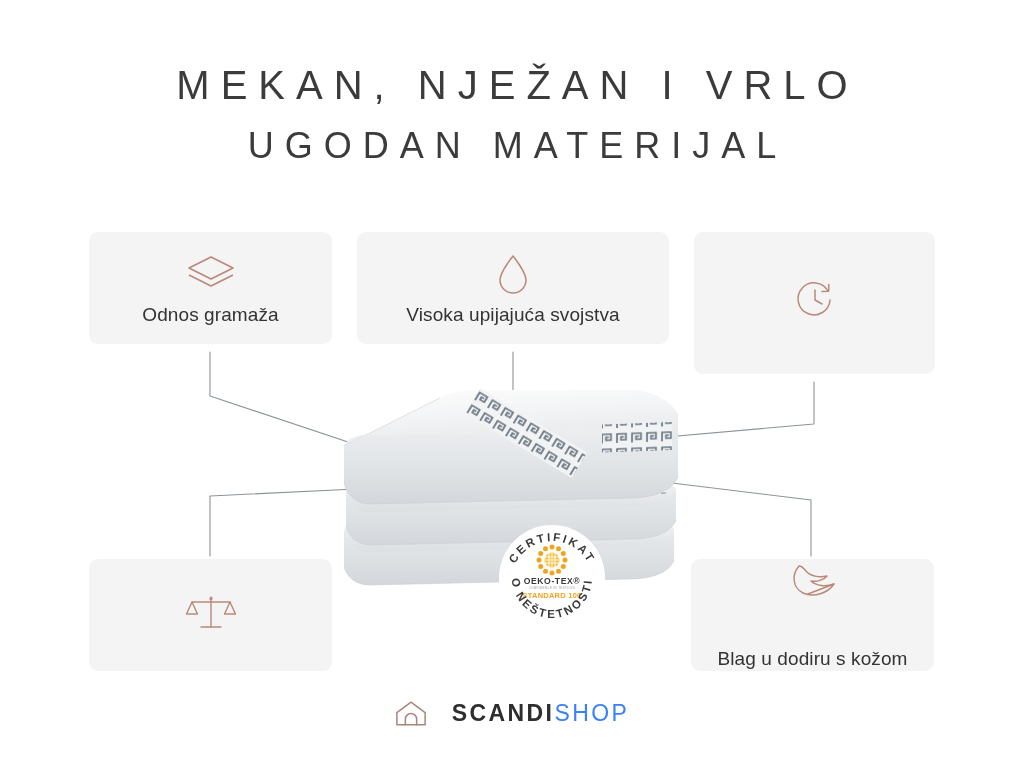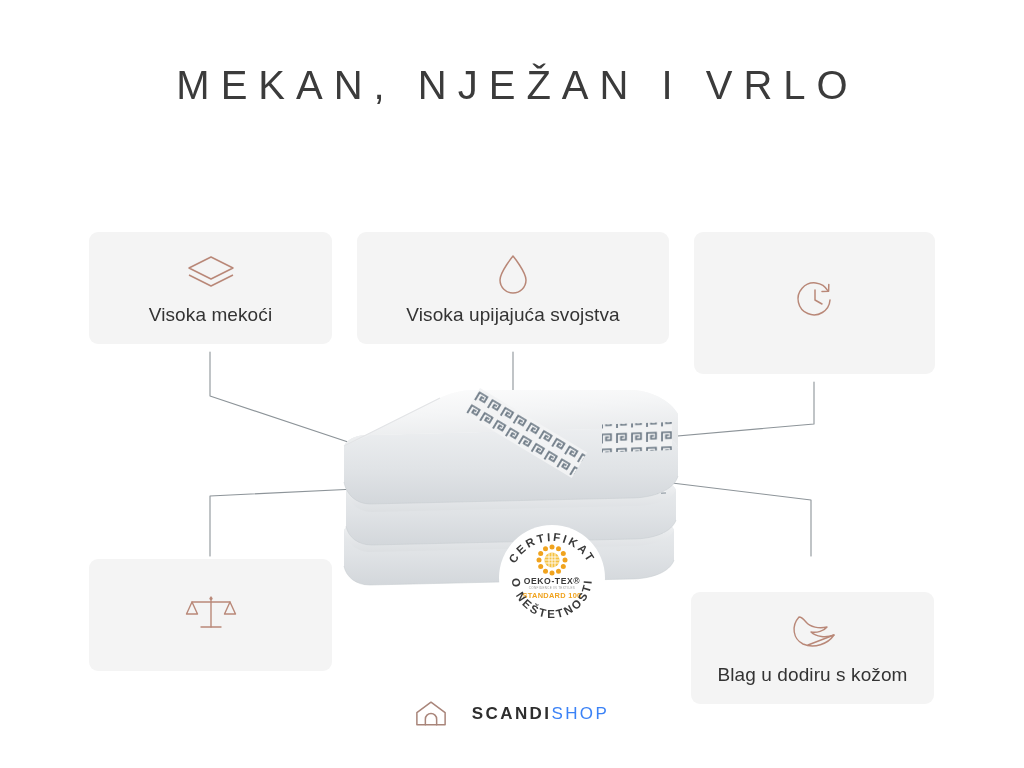--- a/index.html
+++ b/index.html
@@ -77,21 +77,21 @@
     line-height: 25px;
     text-align: center;
     padding: 0 10px;
     letter-spacing: 0.1px;
   }
 
   #card-gramaza   { left: 89px;  top: 232px; width: 243px; height: 112px; }
   #card-upijanje  { left: 357px; top: 232px; width: 312px; height: 112px; }
   #card-mekoca    { left: 694px; top: 232px; width: 241px; height: 142px; }
   #card-cijena    { left: 89px;  top: 559px; width: 243px; height: 112px; }
-  #card-koza      { left: 691px; top: 592px; width: 243px; height: 112px; }
+  #card-koza      { left: 691px; top: 559px; width: 243px; height: 112px; justify-content: space-between; }
 
   #card-mekoca .label { line-height: 27px; }
 
   
   #towel-photo {
     position: absolute;
     left: 330px;
     top: 380px;
     width: 370px;
     height: 235px;
@@ -111,36 +111,37 @@
     position: absolute;
     left: 0;
     top: 700px;
     width: 1024px;
     display: flex;
     align-items: center;
     justify-content: center;
     gap: 9px;
   }
   #brand .brand-text {
-    font-size: 17px;
+    font-size: 23px;
     letter-spacing: 2.4px;
     display: flex;
     align-items: baseline;
     margin-left: 16px;
   }
   #brand .brand-strong { color: #2e2e2e; font-weight: 600; }
   #brand .brand-light  { color: #3b82f6; font-weight: 400; }
 </style>
 </head>
 <body>
 
 <div id="stage">
 
   <div class="heading">
     <span class="line1">MEKAN, NJEŽAN I VRLO</span>
+    <span class="line2">UGODAN MATERIJAL</span>
   </div>
 
   <svg id="connectors" viewBox="0 0 1024 768" width="1024" height="768">
     <g fill="none" stroke="#8d9499" stroke-width="1.1" stroke-linecap="round" stroke-linejoin="round">
 
       <path d="M210,352 L210,396 L378,452"></path>
 
       <path d="M513,352 L513,412"></path>
 
       <path d="M814,382 L814,424 L632,440"></path>
@@ -268,21 +269,21 @@
     </text>
   </svg>
 
   <div class="card" id="card-gramaza">
     <div class="icon-wrap">
       <svg viewBox="0 0 56 46" width="56" height="46" fill="none" stroke="#b98878" stroke-width="1.5" stroke-linejoin="round">
         <path d="M28,7 L50,18 L28,29 L6,18 Z"></path>
         <path d="M6,25 L28,36 L50,25"></path>
       </svg>
     </div>
-    <div class="label">Visoka mekoći</div>
+    <div class="label">Odnos gramaža</div>
   </div>
 
   <div class="card" id="card-upijanje">
     <div class="icon-wrap">
       <svg viewBox="0 0 40 46" width="40" height="46" fill="none" stroke="#b98878" stroke-width="1.5" stroke-linejoin="round">
         <path d="M20,6 C20,6 33,22 33,30 A13,13 0 0 1 7,30 C7,22 20,6 20,6 Z"></path>
       </svg>
     </div>
     <div class="label">Visoka upijajuća svojstva</div>
   </div>

